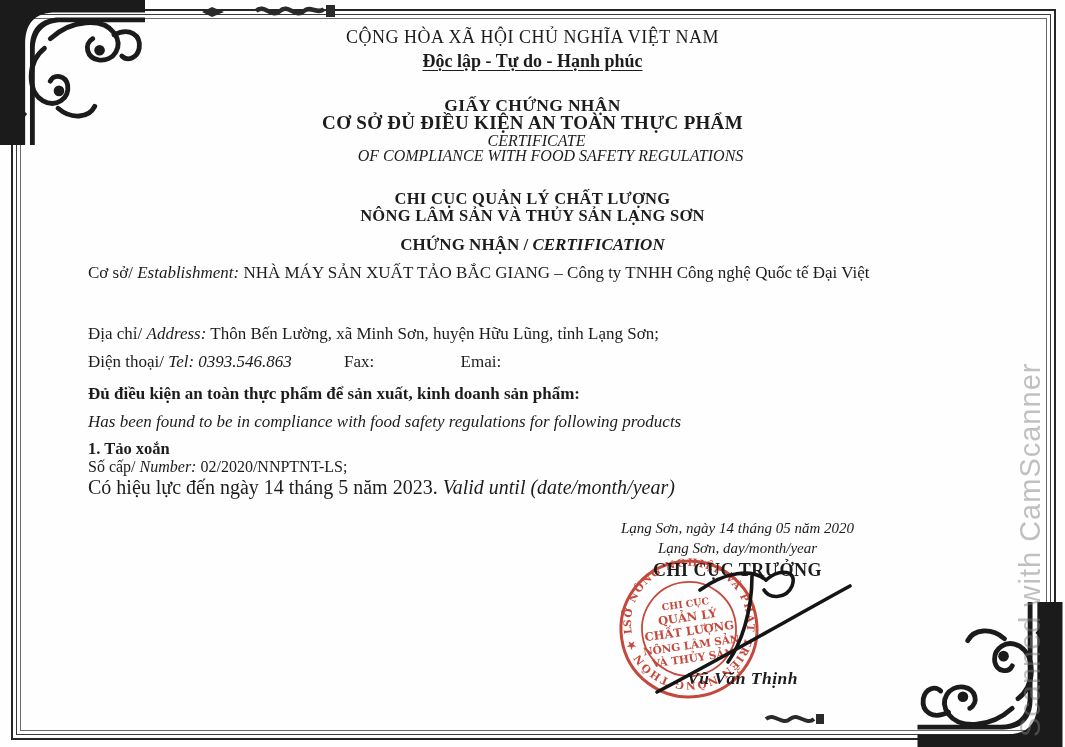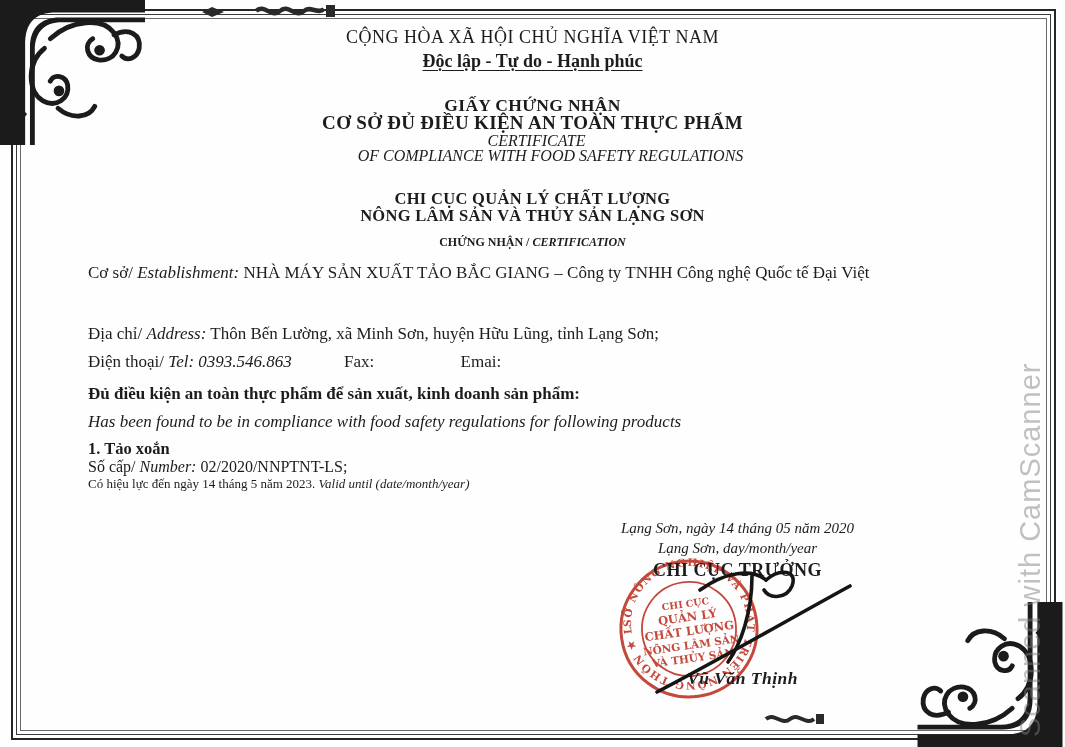--- a/index.html
+++ b/index.html
@@ -18,21 +18,21 @@
   .i{font-style:italic;}
   .u{text-decoration:underline; text-underline-offset:3px;}
   .body-line{left:88px; font-size:17px; white-space:nowrap;}
   .lbl-en{font-style:italic;}
   .natl{font-size:18px; letter-spacing:.5px;}
   .motto{font-size:18px;}
   .title1{font-size:17.5px; letter-spacing:.3px;}
   .title2{font-size:19px; letter-spacing:.3px;}
   .title-en{font-size:16px;}
   .auth{font-size:16.5px; letter-spacing:.3px;}
-  .certline{font-size:12px;}
+  .certline{font-size:17px;}
   .datezone{left:595px; width:285px; text-align:center; font-size:15px;}
   .signer-title{font-size:18px; letter-spacing:.5px;}
   .signer-name{font-size:17.5px; letter-spacing:.5px;font-style:italic;}
   .watermark{
     position:absolute; left:1014px; top:737px; transform:rotate(-90deg);
     transform-origin:0 0; white-space:nowrap; font-family:"Liberation Sans",sans-serif;
     font-size:29px; letter-spacing:1px; color:rgba(125,125,125,.48); z-index:5;
   }
   .stamp-wrap{position:absolute; left:608px; top:548px; width:162px; height:162px;
     transform:rotate(-8deg); z-index:1; opacity:.92;}
@@ -126,21 +126,21 @@
 
   <div class="abs body-line b txt" style="top:384px;">Đủ điều kiện an toàn thực phẩm để sản xuất, kinh doanh sản phẩm:</div>
   <div class="abs body-line i txt" style="top:412px;">Has been found to be in compliance with food safety regulations for following products</div>
 
   <div class="abs body-line b txt" style="top:439px; font-size:16.5px;">1.  Tảo xoắn</div>
   <div class="abs body-line txt" style="top:458px; font-size:16px;">
     <span>Số cấp/</span>
     <span class="lbl-en">Number:</span>
     <span>02/2020/NNPTNT-LS;</span>
   </div>
-  <div class="abs body-line txt" style="top:476px; font-size:13px;">
+  <div class="abs body-line txt" style="top:476px; font-size:20px;">
     <span>Có hiệu lực đến ngày 14 tháng 5 năm 2023.</span>
     <span class="i">Valid until (date/month/year)</span>
   </div>
 
   <div class="abs datezone i txt" style="top:520px;">Lạng Sơn, ngày 14 tháng 05 năm 2020</div>
   <div class="abs datezone i txt" style="top:540px;">Lạng Sơn, day/month/year</div>
   <div class="abs datezone b signer-title txt" style="top:560px;">CHI CỤC TRƯỞNG</div>
   <div class="abs datezone b signer-name txt" style="top:668px; left:600px;">Vũ Văn Thịnh</div>
 
   <div class="stamp-wrap">

